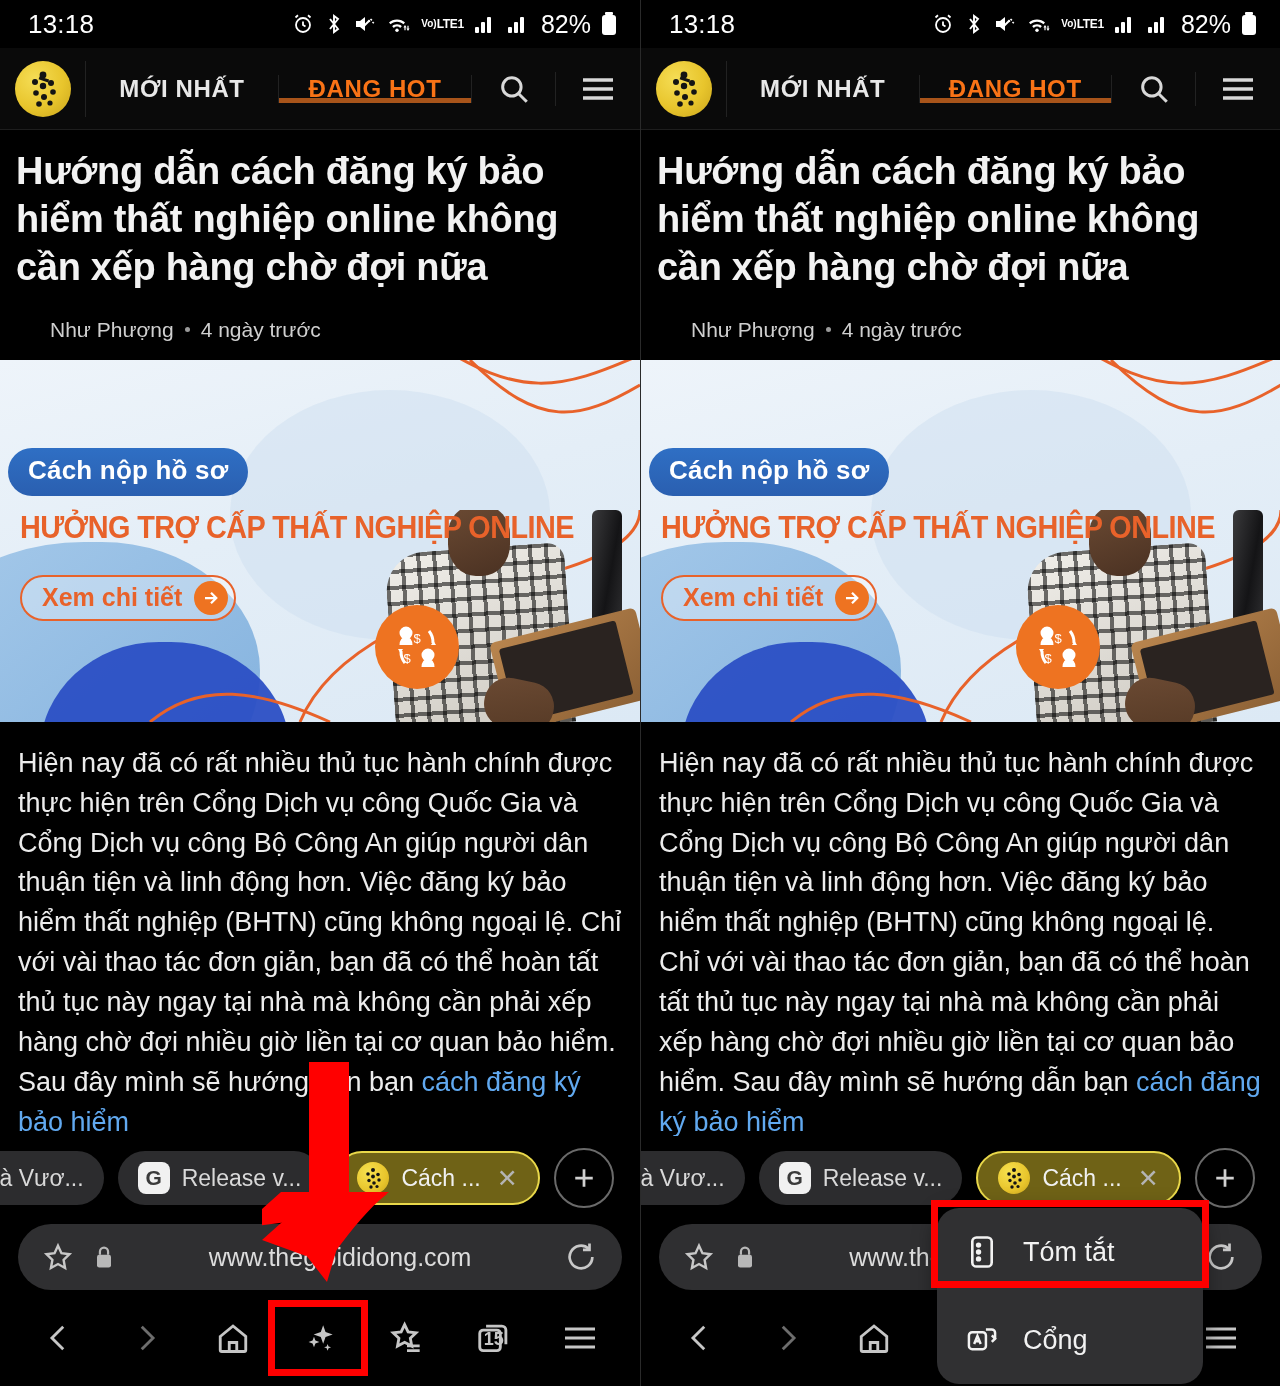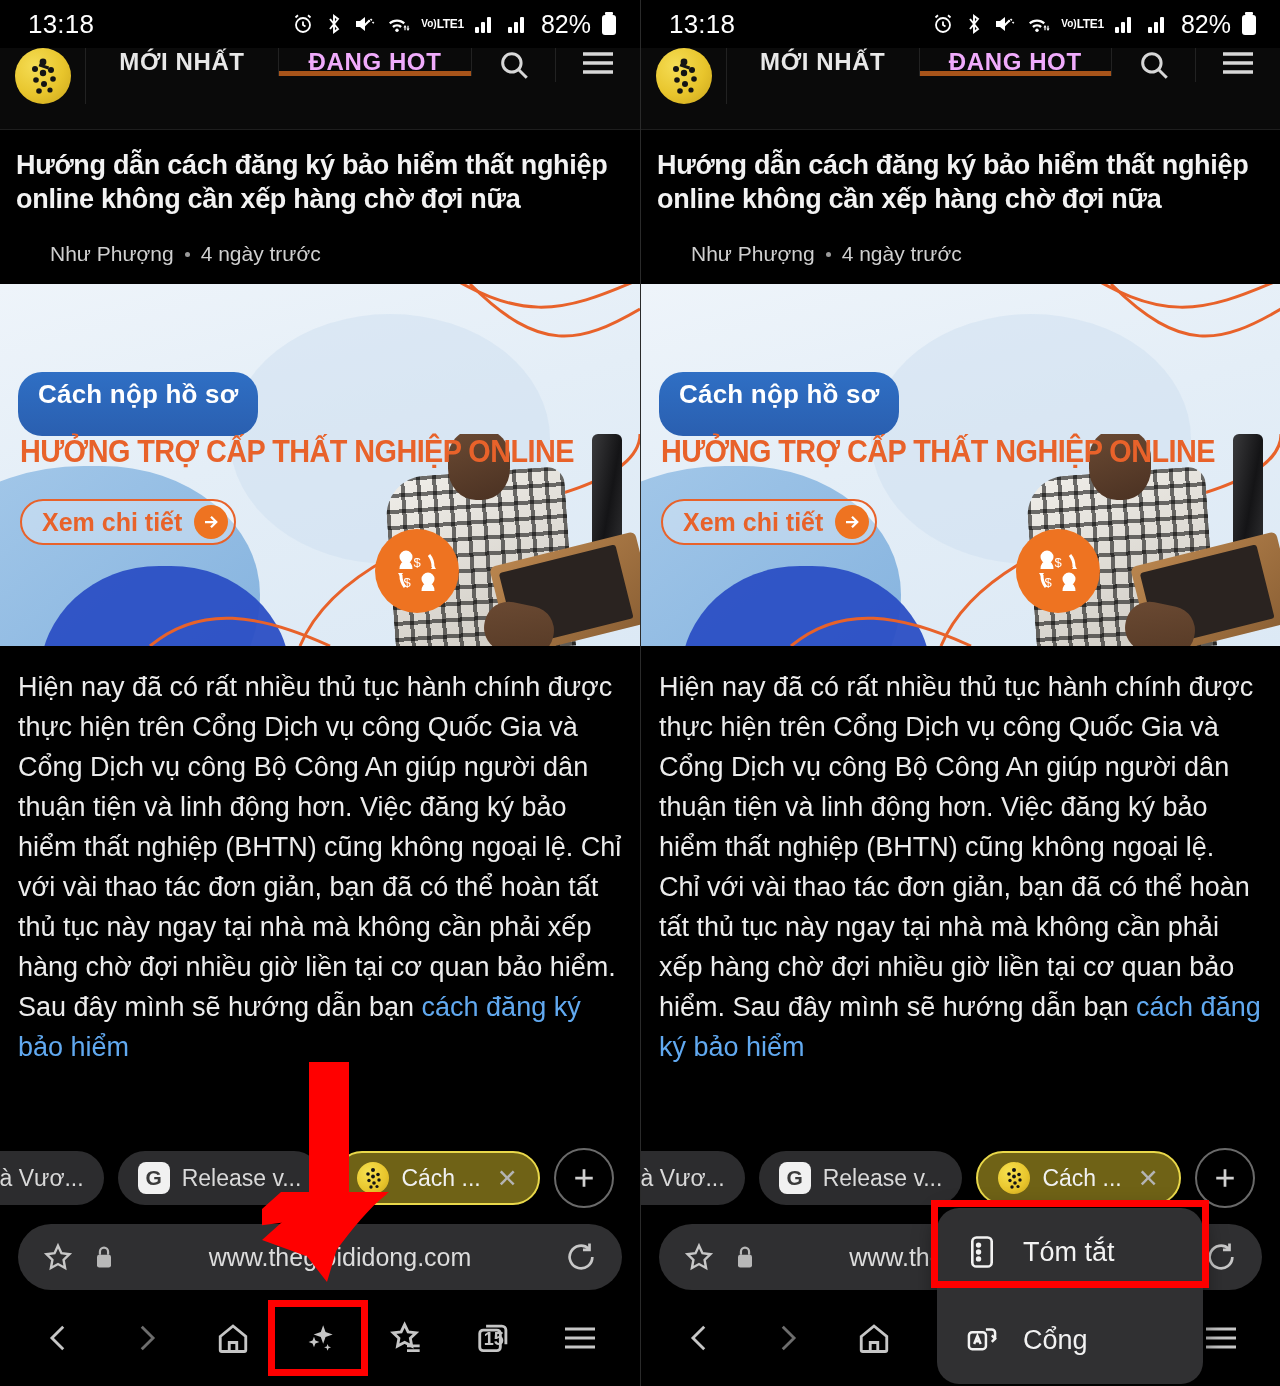--- a/index.html
+++ b/index.html
@@ -19,52 +19,52 @@
   .clock{ font-size:26px; font-weight:400; letter-spacing:.2px; }
   .sysicons{ display:flex; align-items:center; gap:9px; }
   .sysicons svg{ display:block; }
   .volte{ display:flex; align-items:center; line-height:1; }
   .volte .v1{ font-size:10px; font-weight:700; }
   .volte .v2{ font-size:12px; font-weight:700; letter-spacing:-.3px; }
   .battpct{ font-size:25px; font-weight:500; margin-left:2px; }
 
   
   .siteheader{
-    height:82px; display:flex; align-items:flex-start; background:#0a0a0a;
+    height:82px; display:flex; align-items:center; background:#0a0a0a;
     border-bottom:1px solid #1e1e1e;
   }
   .logo-cell{
     width:86px; display:flex; align-items:center; justify-content:center;
     border-right:1px solid #222;
   }
   .logo{
     width:56px; height:56px; border-radius:50%;
     background:radial-gradient(circle at 35% 32%, #f5dd55 0%, #e8c52c 55%, #c9a41c 100%);
     position:relative;
   }
   .logo svg{ position:absolute; inset:0; }
   .navtab{
     flex:1; display:flex; align-items:center; justify-content:center;
     position:relative; font-size:24px; font-weight:700; letter-spacing:.6px;
     color:#e8e8e8; border-right:1px solid #222;
   }
-  .navtab.active{ color:#f0abfc; }
+  .navtab.active{ color:#f97316; }
   .navtab.active::after{
     content:""; position:absolute; left:0; right:0; bottom:0; height:5px; background:#a8541a;
   }
   .icon-cell{
     width:84px; display:flex; align-items:center; justify-content:center;
     border-right:1px solid #222; color:#d8d8d8;
   }
   .icon-cell:last-child{ border-right:none; }
 
   
   .article{ padding:18px 16px 0 16px; }
   .headline{
-    color:#f2f2f2; font-size:27px; line-height:1.26; font-weight:700;
+    color:#f2f2f2; font-size:38px; line-height:1.26; font-weight:700;
     letter-spacing:-.3px;
   }
   .byline{
     margin-top:26px; display:flex; align-items:center; gap:11px;
     color:#cfcfcf; font-size:21px; padding-bottom:18px;margin-left:34px;
   }
   .byline .dot{ width:5px; height:5px; border-radius:50%; background:#9a9a9a; display:inline-block; }
 
   
   .banner{
@@ -79,23 +79,23 @@
   .bnr-blob2{
     position:absolute; left:40px; bottom:-150px; width:250px; height:230px;
     background:#2b4fc4; border-radius:50% 50% 45% 55%; opacity:.95;
   }
   .bnr-blob3{
     position:absolute; right:90px; top:30px; width:320px; height:250px;
     background:#cfe0f0; border-radius:50%; opacity:.55;
   }
   .bnr-swoosh{ position:absolute; inset:0; }
   .badge{
-    position:absolute; left:18px; top:88px;
+    position:absolute; left:8px; top:88px;
     background:linear-gradient(180deg,#2f6fc4 0%,#2a5fb0 100%);
-    color:#fff; font-size:26px; font-weight:600; padding:7px 20px 26px 20px;
+    color:#fff; font-size:26px; font-weight:600; padding:7px 20px 10px 20px;
     border-radius:24px; letter-spacing:.2px;
   }
   .bnr-title{
     position:absolute; left:20px; top:150px; color:#e8622a;
     font-size:31px; font-weight:800; letter-spacing:-.6px;
     font-family:"Liberation Sans Narrow","Liberation Sans",sans-serif;
     transform:scaleX(.93); transform-origin:left center; white-space:nowrap;
   }
   .cta{
     position:absolute; left:20px; top:215px; height:46px;

